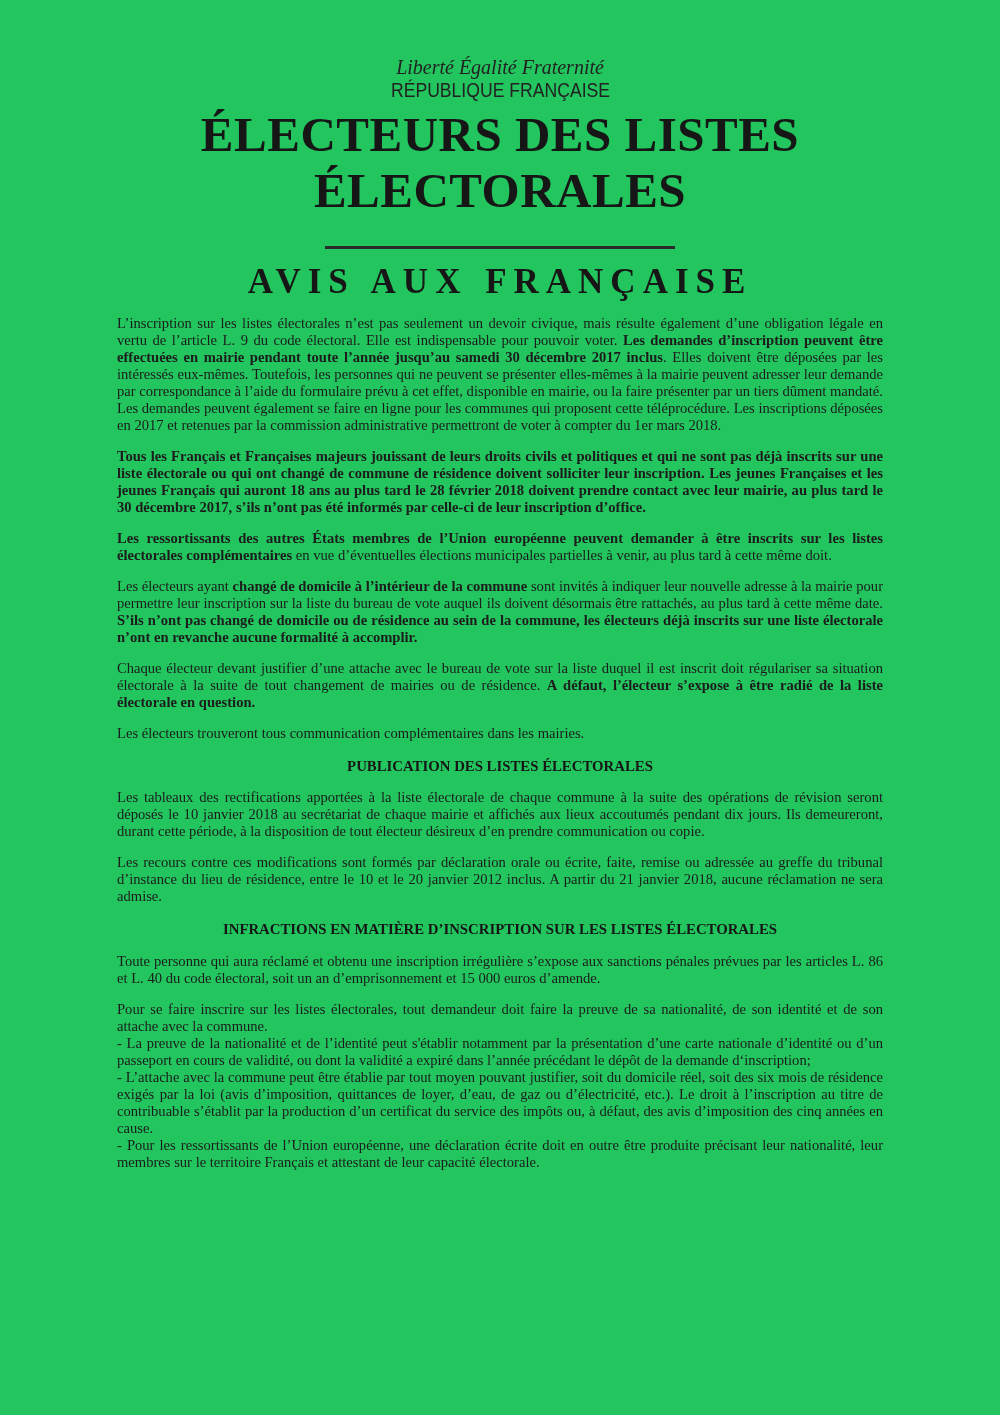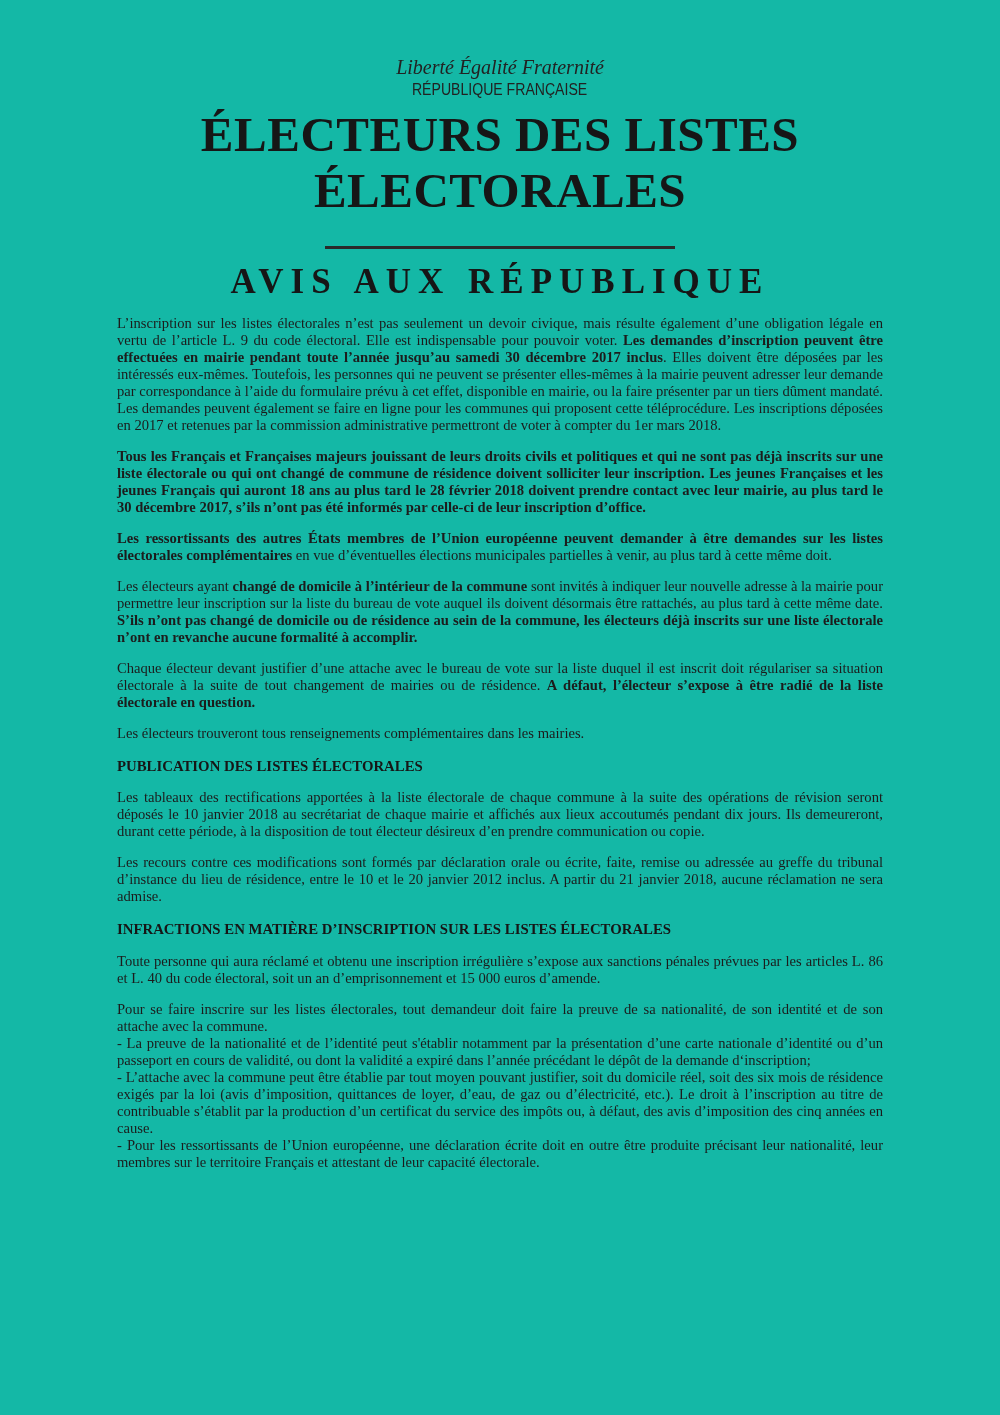--- a/index.html
+++ b/index.html
@@ -1,37 +1,37 @@
 <!DOCTYPE html>
 <html lang="fr"><head>
 <meta charset="utf-8">
 <style>
   html, body { margin: 0; padding: 0; background: #ffffff; }
   .page {
     position: relative;
     width: 1000px;
     height: 1415px;
     margin: 0 auto;
-    background: #14b8a6;
+    background: #22c55e;
     color: #1c1c1c;
     font-family: "Liberation Serif", "DejaVu Serif", serif;
     overflow: hidden;
     box-sizing: border-box;
     padding: 56px 117px 0 117px;
   }
   header { text-align: center; }
   .motto {
     font-style: italic;
     font-size: 20px;
     line-height: 22px;
     color: #222;
   }
   .republic {
     font-family: "Liberation Sans", "DejaVu Sans", sans-serif;
-    font-size: 16px;
+    font-size: 20px;
     line-height: 22px;
     margin-top: 1px;
     color: #222;
     text-decoration: underline;
   }
   .republic .squeeze {
     display: inline-block;
     transform: scaleX(0.88);
     transform-origin: center;
     white-space: nowrap;
@@ -67,44 +67,45 @@
     line-height: 17px;
     text-align: justify;
     color: #1c1c1c;
   }
   p.paragraph.tight { margin-top: 0; }
   h3.heading {
     margin: 15px 0 0 0;
     font-size: 14.8px;
     line-height: 18.25px;
     font-weight: bold;
+    text-align: center;
     color: #161616;
   }
   b { font-weight: bold; }
 </style>
 </head>
 <body>
 
 <div class="page">
   <header>
     <div class="motto">Liberté Égalité Fraternité</div>
     <div class="republic">
       <span class="squeeze">RÉPUBLIQUE FRANÇAISE</span>
     </div>
     <h1 class="doc-title"><span>ÉLECTEURS DES LISTES</span><br><span>ÉLECTORALES</span></h1>
     <div class="rule"></div>
-    <h2 class="doc-subtitle">AVIS AUX RÉPUBLIQUE</h2>
+    <h2 class="doc-subtitle">AVIS AUX FRANÇAISE</h2>
   </header>
   <main>
       <p class="paragraph"><span>L’inscription sur les listes électorales n’est pas seulement un devoir civique, mais résulte également d’une obligation légale en vertu de l’article L. 9 du code électoral. Elle est indispensable pour pouvoir voter. </span><b>Les demandes d’inscription peuvent être effectuées en mairie pendant toute l’année jusqu’au samedi 30 décembre 2017 inclus</b><span>. Elles doivent être déposées par les intéressés eux-mêmes. Toutefois, les personnes qui ne peuvent se présenter elles-mêmes à la mairie peuvent adresser leur demande par correspondance à l’aide du formulaire prévu à cet effet, disponible en mairie, ou la faire présenter par un tiers dûment mandaté. Les demandes peuvent également se faire en ligne pour les communes qui proposent cette téléprocédure. Les inscriptions déposées en 2017 et retenues par la commission administrative permettront de voter à compter du 1er mars 2018.</span></p>
       <p class="paragraph"><b>Tous les Français et Françaises majeurs jouissant de leurs droits civils et politiques et qui ne sont pas déjà inscrits sur une liste électorale ou qui ont changé de commune de résidence doivent solliciter leur inscription. Les jeunes Françaises et les jeunes Français qui auront 18 ans au plus tard le 28 février 2018 doivent prendre contact avec leur mairie, au plus tard le 30 décembre 2017, s’ils n’ont pas été informés par celle-ci de leur inscription d’office.</b></p>
-      <p class="paragraph"><b>Les ressortissants des autres États membres de l’Union européenne peuvent demander à être demandes sur les listes électorales complémentaires</b><span> en vue d’éventuelles élections municipales partielles à venir, au plus tard à cette même doit.</span></p>
+      <p class="paragraph"><b>Les ressortissants des autres États membres de l’Union européenne peuvent demander à être inscrits sur les listes électorales complémentaires</b><span> en vue d’éventuelles élections municipales partielles à venir, au plus tard à cette même doit.</span></p>
       <p class="paragraph"><span>Les électeurs ayant </span><b>changé de domicile à l’intérieur de la commune</b><span> sont invités à indiquer leur nouvelle adresse à la mairie pour permettre leur inscription sur la liste du bureau de vote auquel ils doivent désormais être rattachés, au plus tard à cette même date. </span><b>S’ils n’ont pas changé de domicile ou de résidence au sein de la commune, les électeurs déjà inscrits sur une liste électorale n’ont en revanche aucune formalité à accomplir.</b></p>
       <p class="paragraph"><span>Chaque électeur devant justifier d’une attache avec le bureau de vote sur la liste duquel il est inscrit doit régulariser sa situation électorale à la suite de tout changement de mairies ou de résidence. </span><b>A défaut, l’électeur s’expose à être radié de la liste électorale en question.</b></p>
-      <p class="paragraph"><span>Les électeurs trouveront tous renseignements complémentaires dans les mairies.</span></p>
+      <p class="paragraph"><span>Les électeurs trouveront tous communication complémentaires dans les mairies.</span></p>
       <h3 class="heading"><b>PUBLICATION DES LISTES ÉLECTORALES</b></h3>
       <p class="paragraph"><span>Les tableaux des rectifications apportées à la liste électorale de chaque commune à la suite des opérations de révision seront déposés le 10 janvier 2018 au secrétariat de chaque mairie et affichés aux lieux accoutumés pendant dix jours. Ils demeureront, durant cette période, à la disposition de tout électeur désireux d’en prendre communication ou copie.</span></p>
       <p class="paragraph"><span>Les recours contre ces modifications sont formés par déclaration orale ou écrite, faite, remise ou adressée au greffe du tribunal d’instance du lieu de résidence, entre le 10 et le 20 janvier 2012 inclus. A partir du 21 janvier 2018, aucune réclamation ne sera admise.</span></p>
       <h3 class="heading"><b>INFRACTIONS EN MATIÈRE D’INSCRIPTION SUR LES LISTES ÉLECTORALES</b></h3>
       <p class="paragraph"><span>Toute personne qui aura réclamé et obtenu une inscription irrégulière s’expose aux sanctions pénales prévues par les articles L. 86 et L. 40 du code électoral, soit un an d’emprisonnement et 15 000 euros d’amende.</span></p>
       <p class="paragraph"><span>Pour se faire inscrire sur les listes électorales, tout demandeur doit faire la preuve de sa nationalité, de son identité et de son attache avec la commune.</span></p>
       <p class="paragraph tight"><span>- La preuve de la nationalité et de l’identité peut s'établir notamment par la présentation d’une carte nationale d’identité ou d’un passeport en cours de validité, ou dont la validité a expiré dans l’année précédant le dépôt de la demande d‘inscription;</span></p>
       <p class="paragraph tight"><span>- L’attache avec la commune peut être établie par tout moyen pouvant justifier, soit du domicile réel, soit des six mois de résidence exigés par la loi (avis d’imposition, quittances de loyer, d’eau, de gaz ou d’électricité, etc.). Le droit à l’inscription au titre de contribuable s’établit par la production d’un certificat du service des impôts ou, à défaut, des avis d’imposition des cinq années en cause.</span></p>
       <p class="paragraph tight"><span>- Pour les ressortissants de l’Union européenne, une déclaration écrite doit en outre être produite précisant leur nationalité, leur membres sur le territoire Français et attestant de leur capacité électorale.</span></p>
     </main>

